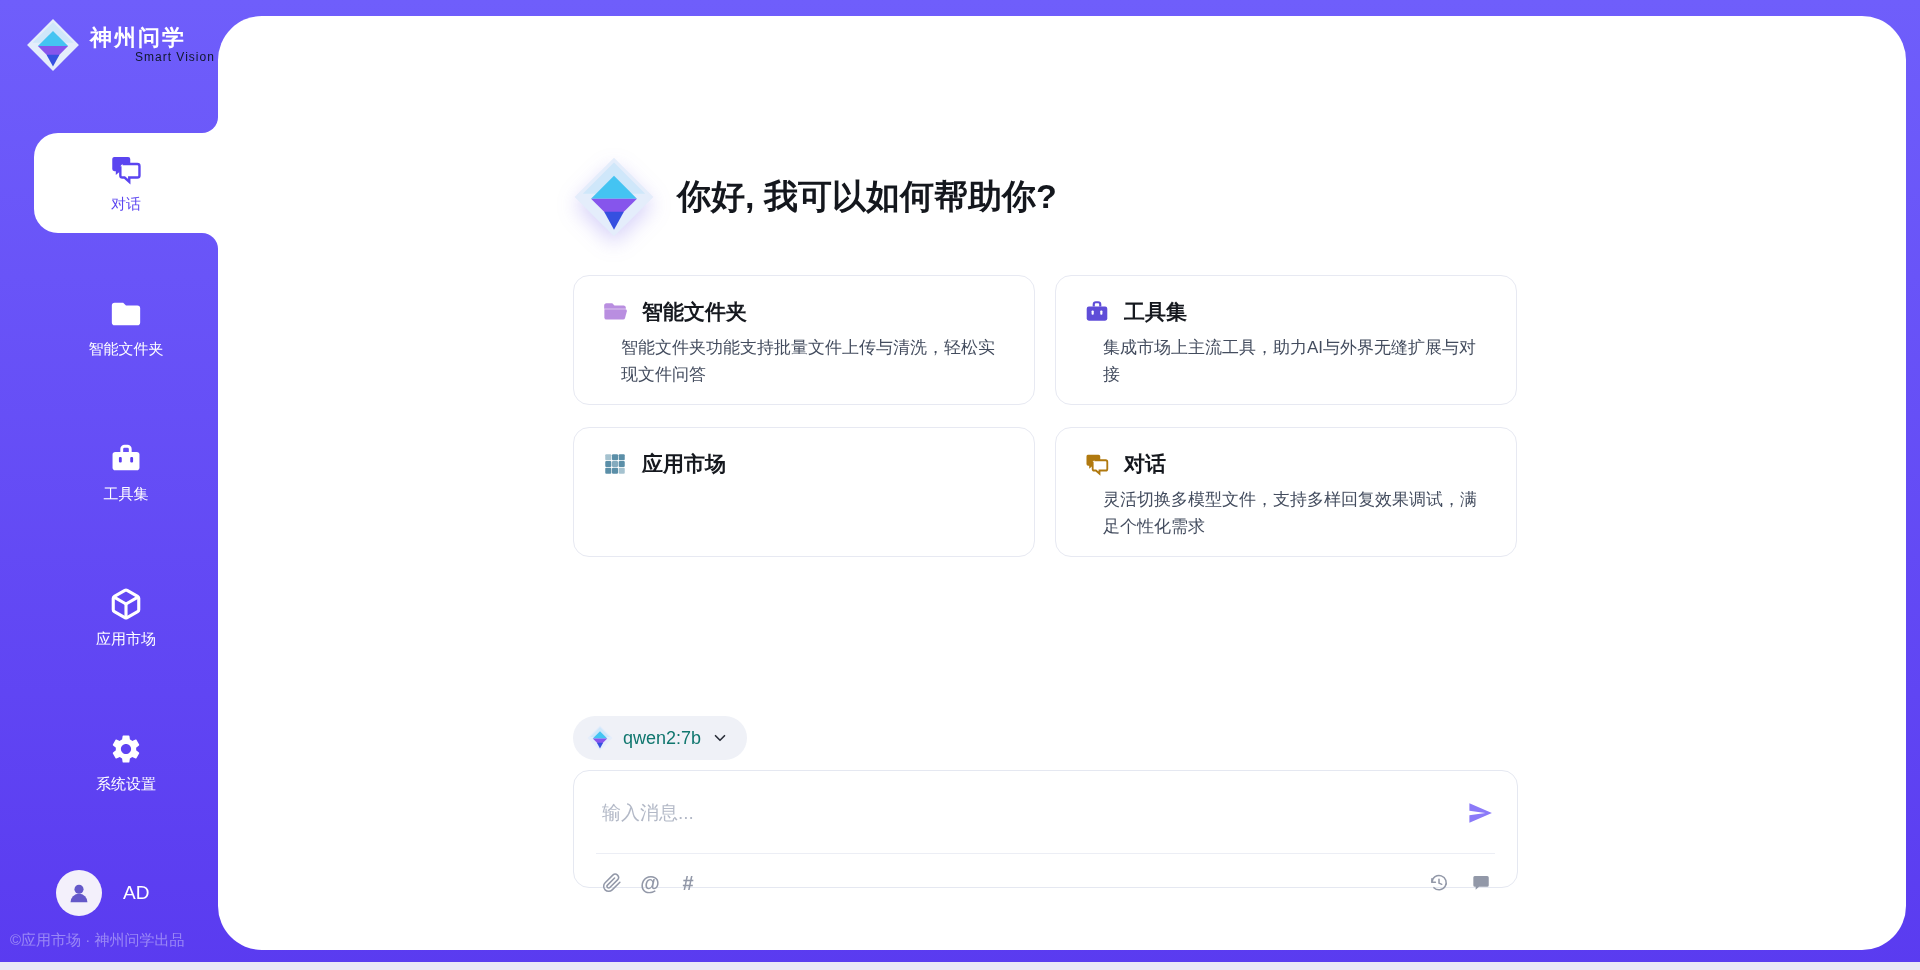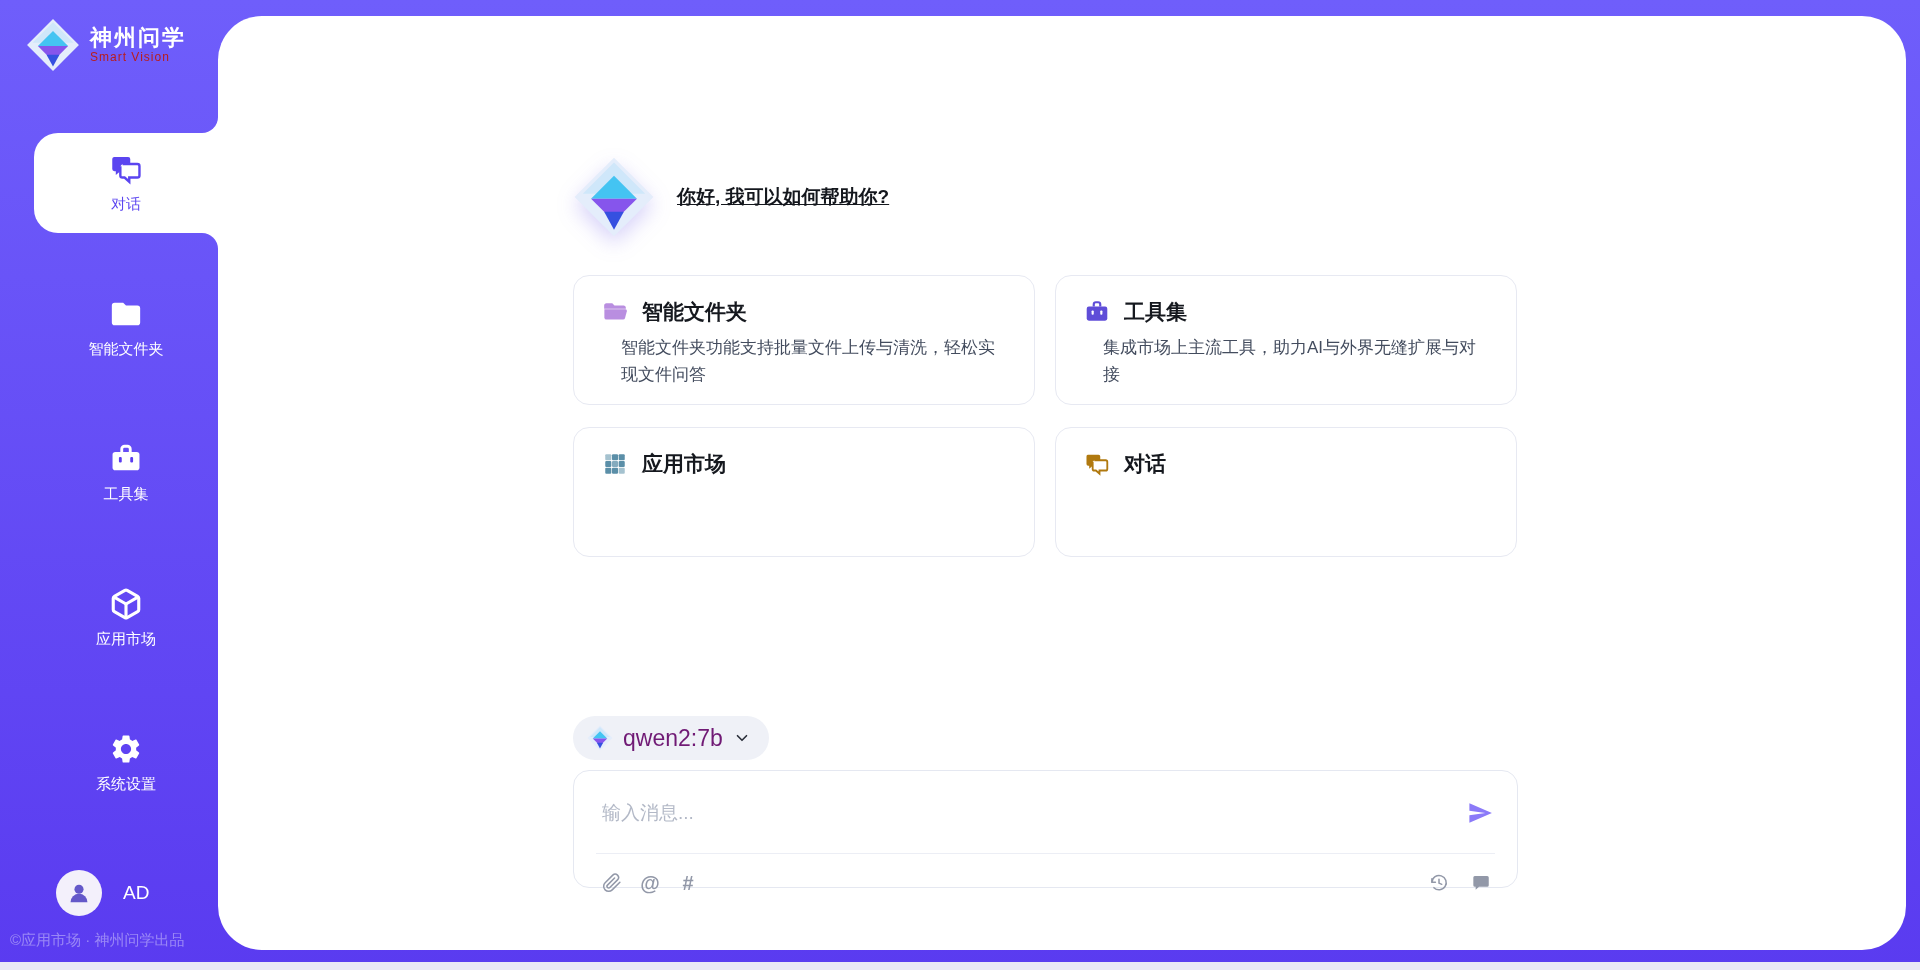--- a/index.html
+++ b/index.html
@@ -6,21 +6,21 @@
     font-family:"Liberation Sans","DejaVu Sans",sans-serif;}
   body{position:relative;background:linear-gradient(180deg,#6f5efb 0%,#5a3bf0 100%);}
   .bottom-strip{position:absolute;left:0;bottom:0;width:100%;height:8px;background:#e9e6f6;}
 
   
   .sidebar{position:absolute;left:0;top:0;width:248px;height:962px;}
   .brand{position:absolute;left:26px;top:18px;display:flex;align-items:center;gap:10px;}
   .brand-logo{width:54px;height:54px;}
   .brand-text{display:flex;flex-direction:column;line-height:1.15;}
   .brand-name{color:#fff;font-size:22px;font-weight:bold;letter-spacing:2px;}
-  .brand-sub{color:#b91c1c;font-size:12px;letter-spacing:1px;}
+  .brand-sub{color:#0f172a;font-size:12px;letter-spacing:1px;margin-left:45px;}
 
   .nav-item{position:absolute;left:34px;width:184px;height:100px;display:flex;
     flex-direction:column;align-items:center;justify-content:center;gap:9px;
     color:#fff;cursor:pointer;}
   .nav-item svg{width:34px;height:34px;flex:0 0 auto;}
   .nav-label{font-size:15px;}
   .nav-item.active{background:#fff;border-radius:24px 0 0 24px;color:#5b45f0;}
   .nav-item.active::before{content:"";position:absolute;right:0;top:-32px;width:32px;height:32px;
     border-bottom-right-radius:16px;box-shadow:0 16px 0 0 #fff;}
   .nav-item.active::after{content:"";position:absolute;right:0;bottom:-32px;width:32px;height:32px;
@@ -30,35 +30,35 @@
   .avatar{width:46px;height:46px;border-radius:50%;background:#f3f0fb;display:flex;
     align-items:center;justify-content:center;}
   .avatar svg{width:26px;height:26px;}
   .user-name{color:#fff;font-size:19px;}
   .side-footer{position:absolute;left:10px;bottom:12px;color:rgba(255,255,255,.38);font-size:15px;white-space:nowrap;}
 
   
   .main{position:absolute;left:218px;top:16px;right:14px;bottom:20px;background:#fff;border-radius:44px;}
   .hero{position:absolute;left:355px;top:140px;display:flex;align-items:center;gap:22px;}
   .hero-logo{width:82px;height:82px;filter:drop-shadow(0 8px 10px rgba(99,78,230,.25));}
-  .hero-title{font-size:19px;font-weight:bold;color:#14171d;margin:0;text-decoration:underline;}
+  .hero-title{font-size:34px;font-weight:bold;color:#14171d;margin:0;}
 
   .cards{position:absolute;left:355px;top:259px;display:grid;
     grid-template-columns:462px 462px;gap:22px 20px;}
   .card{height:130px;box-sizing:border-box;background:#fff;border:1px solid #e7e9f2;
     border-radius:16px;padding:22px 24px 0 28px;cursor:pointer;}
   .card-head{display:flex;align-items:center;gap:14px;margin-bottom:8px;}
   .card-head svg{width:26px;height:26px;}
   .card-title{font-size:21px;font-weight:bold;color:#15181e;}
   .card-desc{margin-left:19px;font-size:17px;line-height:1.6;color:#434c5e;}
 
   .model-pill{position:absolute;left:355px;top:700px;height:44px;display:inline-flex;
     align-items:center;gap:10px;padding:0 18px 0 14px;background:#eff1f7;border-radius:22px;cursor:pointer;}
   .pill-logo{width:26px;height:26px;}
-  .model-label{font-size:23px;color:#701a75;}
+  .model-label{font-size:18px;color:#0f766e;}
   .chevron{width:18px;height:18px;}
 
   .composer{position:absolute;left:355px;top:754px;width:945px;height:118px;box-sizing:border-box;
     border:1px solid #e5e8f1;border-radius:16px;background:#fff;}
   .input-row{display:flex;align-items:center;margin:0 22px;padding:14px 2px 12px 4px;height:56px;
     border-bottom:1px solid #eceef5;}
   .msg-input{flex:1;border:none;outline:none;font-size:19px;color:#2a2f3a;background:transparent;
     font-family:"Liberation Sans","DejaVu Sans",sans-serif;}
   .msg-input::placeholder{color:#b3b9c7;}
   .send-btn{width:26px;height:26px;margin-left:16px;cursor:pointer;background:none;border:none;padding:0;}
@@ -202,20 +202,21 @@
     </div>
 
     <div class="card">
       <div class="card-head">
         <svg viewBox="0 0 24 24" style="color:#b0790f">
           <path d="M3.5 3.5h10A1.5 1.5 0 0 1 15 5v7a1.5 1.5 0 0 1-1.5 1.5H8l-3.2 2.8V13.5h-1A1.5 1.5 0 0 1 2.3 12V5a1.5 1.5 0 0 1 1.2-1.5z" fill="currentColor"></path>
           <path d="M9.5 8.5H20A1.5 1.5 0 0 1 21.5 10v6.5A1.5 1.5 0 0 1 20 18h-5.7v3l-3.3-3h-1.5A1.5 1.5 0 0 1 8 16.5V10" fill="#fff" stroke="currentColor" stroke-width="1.7"></path>
         </svg>
         <span class="card-title">对话</span>
       </div>
+      <div class="card-desc">灵活切换多模型文件，支持多样回复效果调试，满足个性化需求</div>
     </div>
 
   </div>
 
   <div class="model-pill">
     <svg class="pill-logo">
         <use href="#logo-diamond"></use>
       </svg>
     <span class="model-label">qwen2:7b</span>
     <svg class="chevron" viewBox="0 0 24 24" fill="none" stroke="#2a2f3a" stroke-width="2.2" stroke-linecap="round" stroke-linejoin="round">

